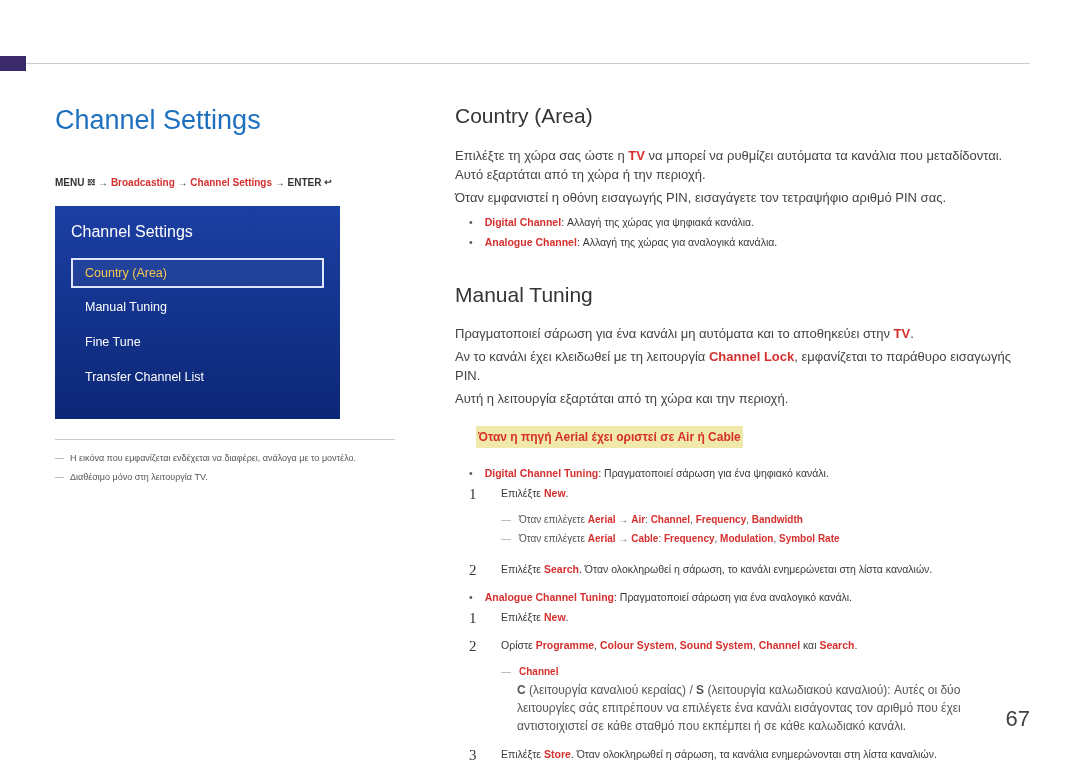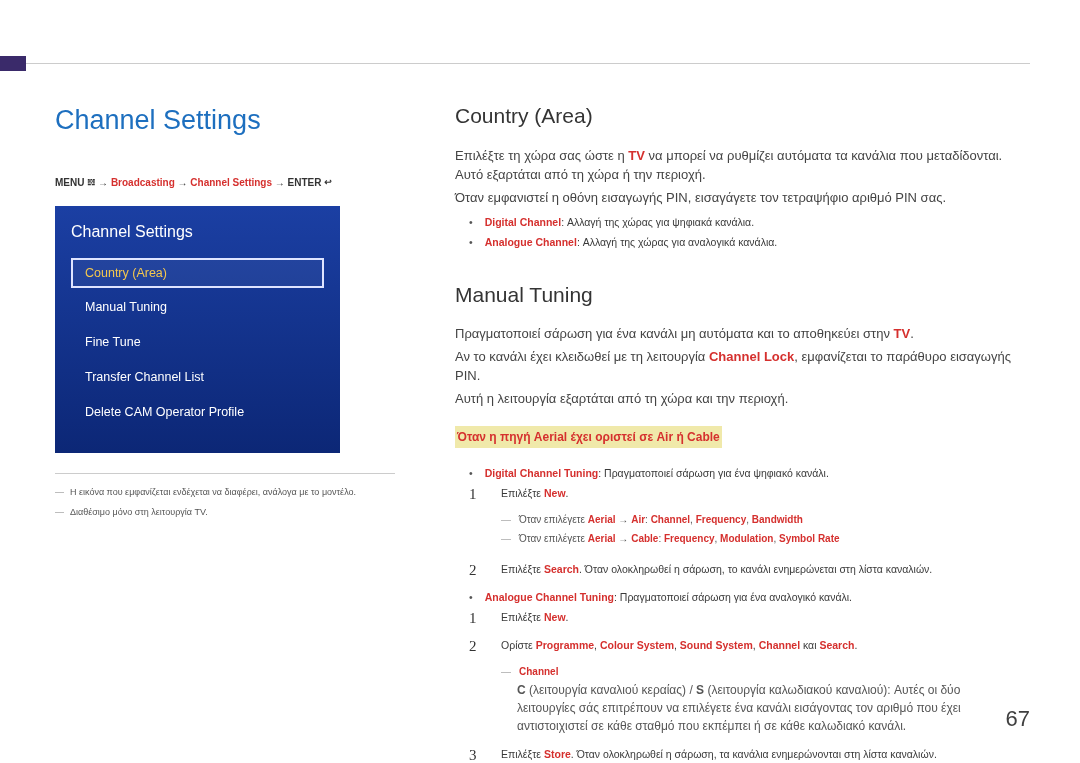--- a/index.html
+++ b/index.html
@@ -200,21 +200,20 @@
       <span>ENTER</span>
       <span class="icon">↩</span>
     </div>
 
     <div class="tv-panel">
       <div class="panel-title">Channel Settings</div>
       <div class="item selected">Country (Area)</div>
       <div class="item">Manual Tuning</div>
       <div class="item">Fine Tune</div>
       <div class="item">Transfer Channel List</div>
-      <div class="item">Delete CAM Operator Profile</div>
     </div>
 
     <div class="left-notes">
       <div class="note-row">
         <span class="dash">―</span>
         <span>Η εικόνα που εμφανίζεται ενδέχεται να διαφέρει, ανάλογα με το μοντέλο.</span>
       </div>
       <div class="note-row">
         <span class="dash">―</span>
         <span>Διαθέσιμο μόνο στη λειτουργία TV.</span>
@@ -241,21 +240,21 @@
 
     <div class="section-title mt">Manual Tuning</div>
     <p class="para">
       <span>Πραγματοποιεί σάρωση για ένα κανάλι μη αυτόματα και το αποθηκεύει στην </span><span class="hl">TV</span><span>.</span>
     </p>
     <p class="para">
       <span>Αν το κανάλι έχει κλειδωθεί με τη λειτουργία </span><span class="hl">Channel Lock</span><span>, εμφανίζεται το παράθυρο εισαγωγής PIN.</span>
     </p>
     <p class="para">Αυτή η λειτουργία εξαρτάται από τη χώρα και την περιοχή.</p>
 
-    <div style="margin-top:12px;">
+    <div style="margin-top:12px;margin-left:21px;">
       <span class="sub-heading">Όταν η πηγή Aerial έχει οριστεί σε Air ή Cable</span>
     </div>
 
     <div class="bullet-block">
       <div class="bullet">
         <span class="dot">•</span>
         <span><span class="hl">Digital Channel Tuning</span><span>: Πραγματοποιεί σάρωση για ένα ψηφιακό κανάλι.</span></span>
       </div>
     </div>
 

